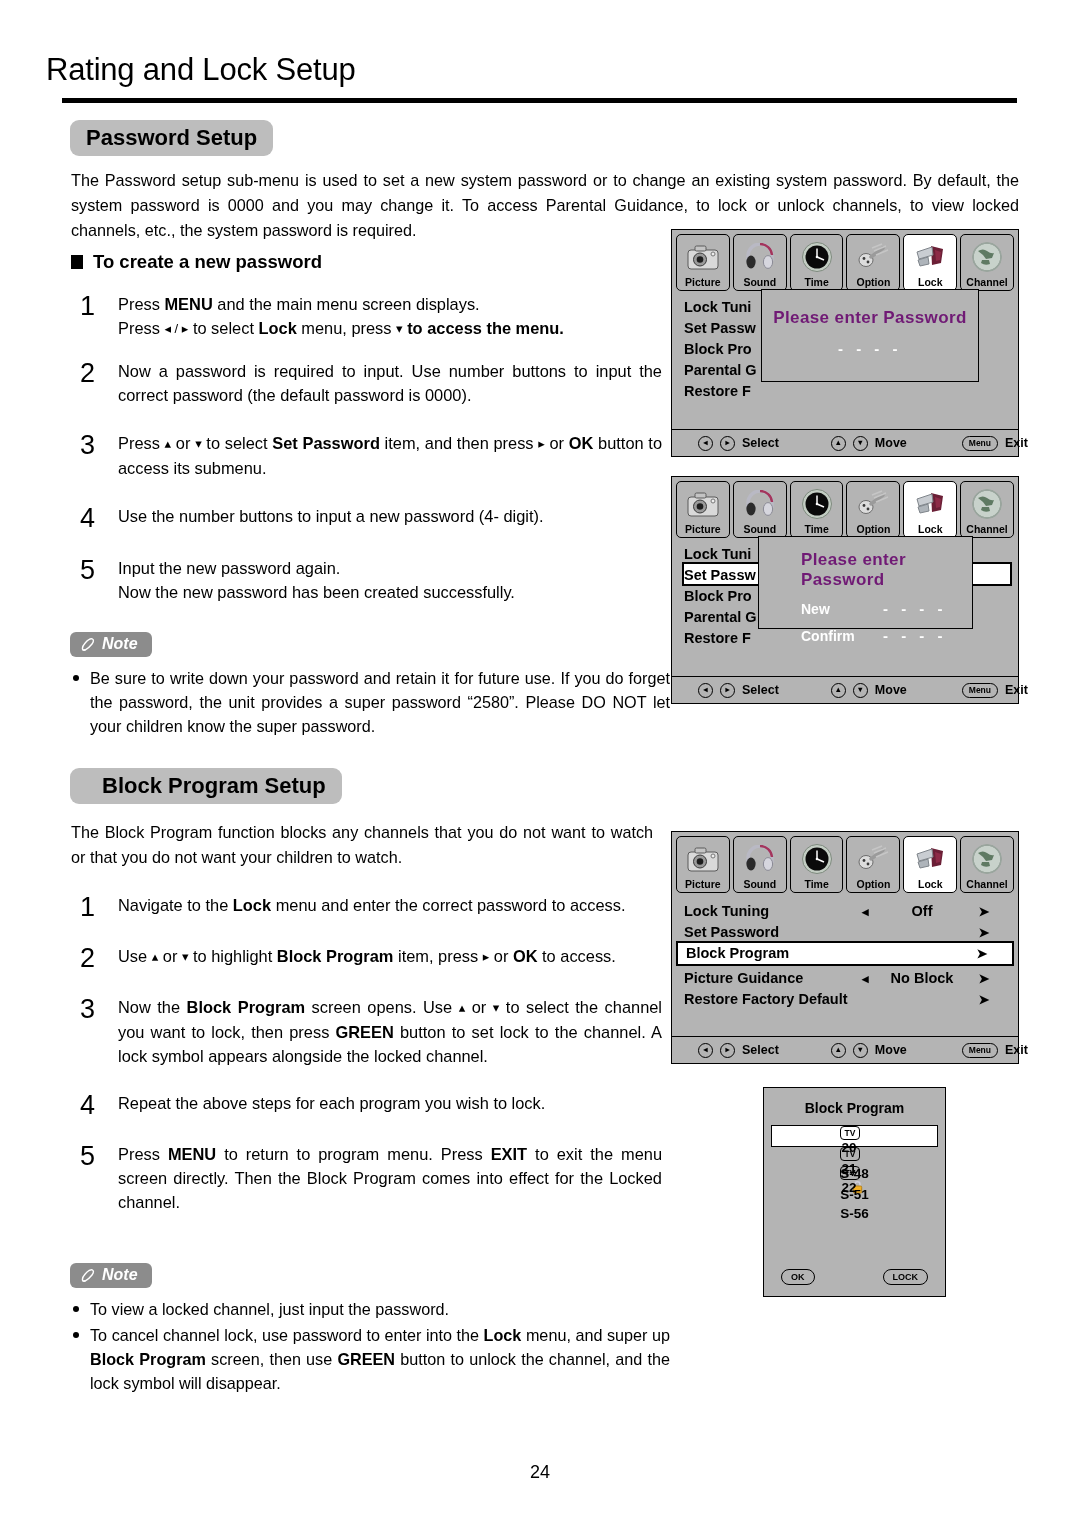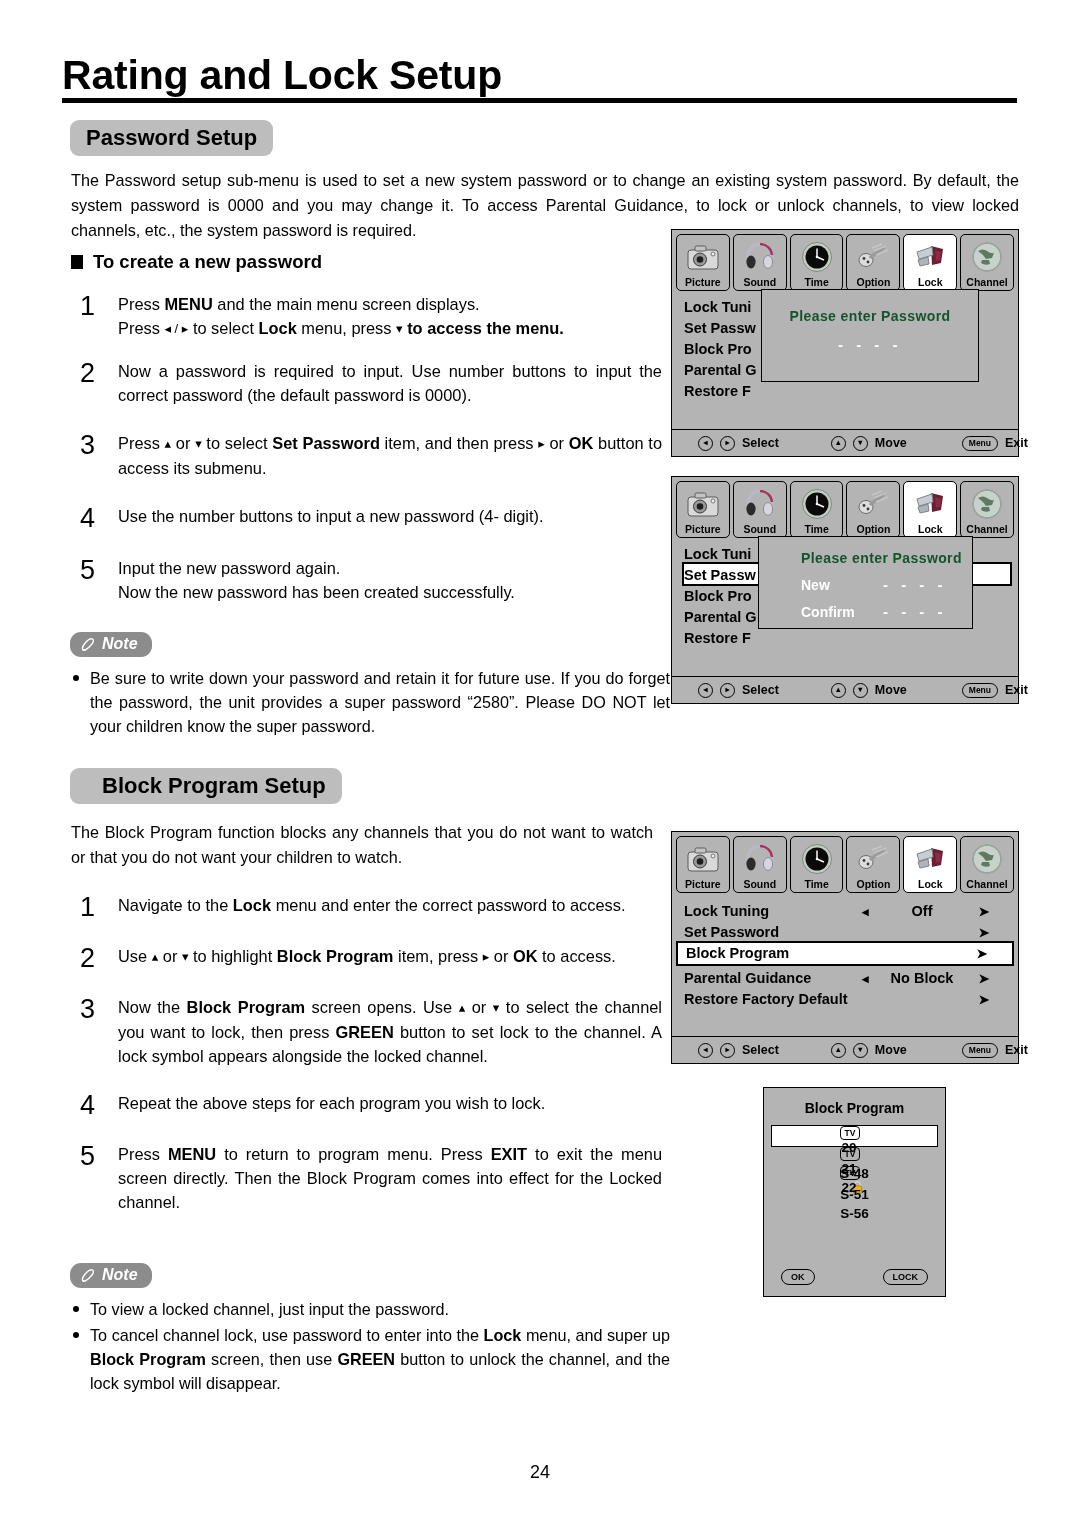--- a/index.html
+++ b/index.html
@@ -12,24 +12,24 @@
     height: 1527px;
     position: relative;
     font-family: "Liberation Sans", sans-serif;
     color: #000;
     overflow: hidden;
   }
 
   
   .page-title {
     position: absolute;
-    left: 62px;
+    left: 46px;
     top: 52px;
-    font-size: 41px;
-    font-weight: bold;
+    font-size: 31px;
+    font-weight: normal;
     letter-spacing: -0.2px;
   }
   .title-rule {
     position: absolute;
     left: 62px;
     top: 98px;
     width: 955px;
     height: 5px;
     background: #000;
   }
@@ -113,21 +113,21 @@
   
   .note-wrap { position: absolute; }
   #note-1 { left: 70px; top: 632px; width: 600px; }
   #note-2 { left: 70px; top: 1263px; width: 600px; }
   .note-badge {
     display: inline-flex;
     align-items: center;
     gap: 5px;
     background: #8c8c8c;
     color: #ffffff;
-    border-radius: 11px;
+    border-radius: 6px;
     padding: 3px 14px 4px 11px;
     font-size: 16px;
     font-weight: bold;
     font-style: italic;
   }
   .note-badge svg { display: block; }
   .note-list {
     margin: 9px 0 0 0;
     padding: 0;
     list-style: none;
@@ -226,22 +226,22 @@
     box-sizing: border-box;
   }
 
   .osd-overlay {
     position: absolute;
     background: #b4b4b4;
     border: 1.5px solid #000;
     box-sizing: border-box;
   }
   .ov-title {
-    color: #14532d;
-    font-size: 14px;
+    color: #701a75;
+    font-size: 17px;
     font-weight: bold;
     letter-spacing: 0.4px;
     text-align: center;
   }
   .ov-row {
     display: flex;
     align-items: center;
     font-size: 14px;
     font-weight: bold;
     color: #ffffff;
@@ -808,21 +808,21 @@
       <span class="rval"></span>
       <span class="rright">➤</span>
     </div>
     <div class="osd-row hl">
       <span class="rlabel">Block Program</span>
       <span class="rleft"></span>
       <span class="rval"></span>
       <span class="rright">➤</span>
     </div>
     <div class="osd-row" style="margin-top:4px;">
-      <span class="rlabel">Parental Guidance</span>
+      <span class="rlabel">Picture Guidance</span>
       <span class="rleft">◂</span>
       <span class="rval">No Block</span>
       <span class="rright">➤</span>
     </div>
     <div class="osd-row">
       <span class="rlabel">Restore Factory Default</span>
       <span class="rleft"></span>
       <span class="rval"></span>
       <span class="rright">➤</span>
     </div>

